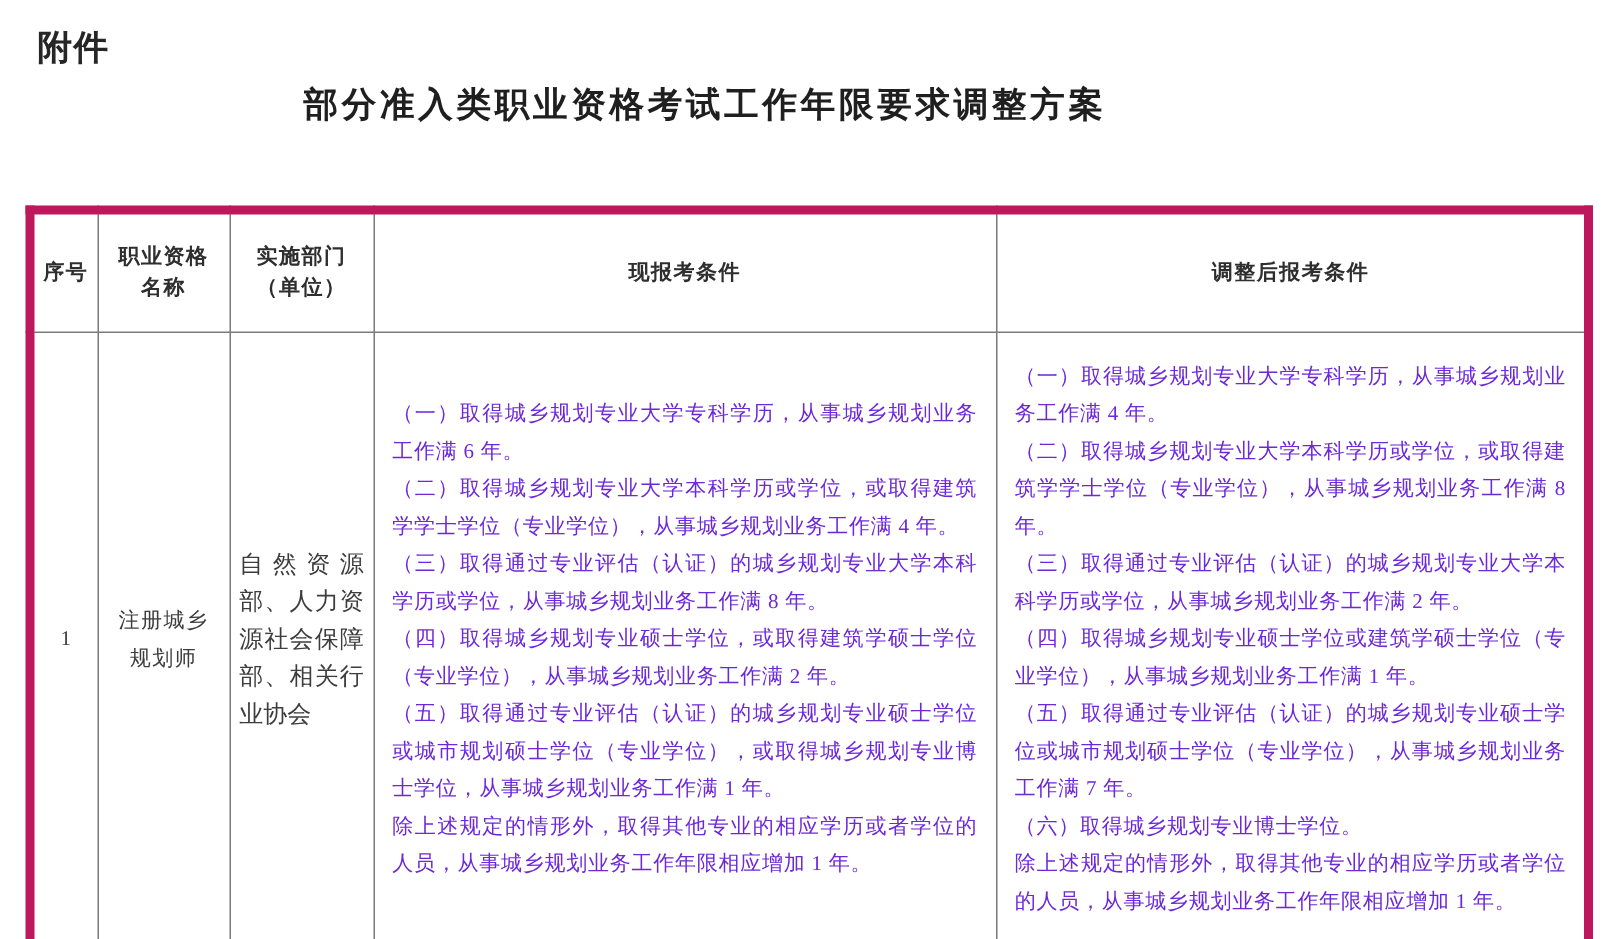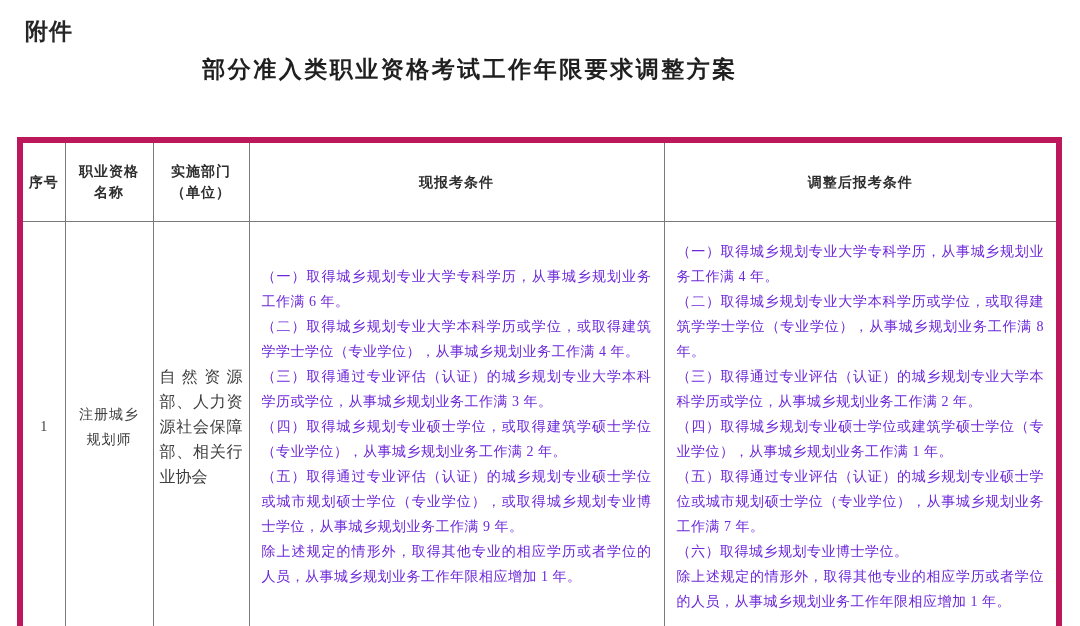--- a/index.html
+++ b/index.html
@@ -131,23 +131,23 @@
     </thead>
     <tbody>
       <tr class="body-row">
         <td class="c-index">1</td>
         <td class="c-name">注册城乡规划师</td>
         <td class="c-dept">自然资源部、人力资源社会保障部、相关行业协会</td>
         <td class="c-cond">
           <div class="cond-wrap">
               <p>（一）取得城乡规划专业大学专科学历，从事城乡规划业务工作满 6 年。</p>
               <p>（二）取得城乡规划专业大学本科学历或学位，或取得建筑学学士学位（专业学位），从事城乡规划业务工作满 4 年。</p>
-              <p>（三）取得通过专业评估（认证）的城乡规划专业大学本科学历或学位，从事城乡规划业务工作满 3 年。</p>
+              <p>（三）取得通过专业评估（认证）的城乡规划专业大学本科学历或学位，从事城乡规划业务工作满 8 年。</p>
               <p>（四）取得城乡规划专业硕士学位，或取得建筑学硕士学位（专业学位），从事城乡规划业务工作满 2 年。</p>
-              <p>（五）取得通过专业评估（认证）的城乡规划专业硕士学位或城市规划硕士学位（专业学位），或取得城乡规划专业博士学位，从事城乡规划业务工作满 9 年。</p>
+              <p>（五）取得通过专业评估（认证）的城乡规划专业硕士学位或城市规划硕士学位（专业学位），或取得城乡规划专业博士学位，从事城乡规划业务工作满 1 年。</p>
               <p>除上述规定的情形外，取得其他专业的相应学历或者学位的人员，从事城乡规划业务工作年限相应增加 1 年。</p>
             </div>
         </td>
         <td class="c-cond">
           <div class="cond-wrap">
               <p>（一）取得城乡规划专业大学专科学历，从事城乡规划业务工作满 4 年。</p>
               <p>（二）取得城乡规划专业大学本科学历或学位，或取得建筑学学士学位（专业学位），从事城乡规划业务工作满 8 年。</p>
               <p>（三）取得通过专业评估（认证）的城乡规划专业大学本科学历或学位，从事城乡规划业务工作满 2 年。</p>
               <p>（四）取得城乡规划专业硕士学位或建筑学硕士学位（专业学位），从事城乡规划业务工作满 1 年。</p>
               <p>（五）取得通过专业评估（认证）的城乡规划专业硕士学位或城市规划硕士学位（专业学位），从事城乡规划业务工作满 7 年。</p>

